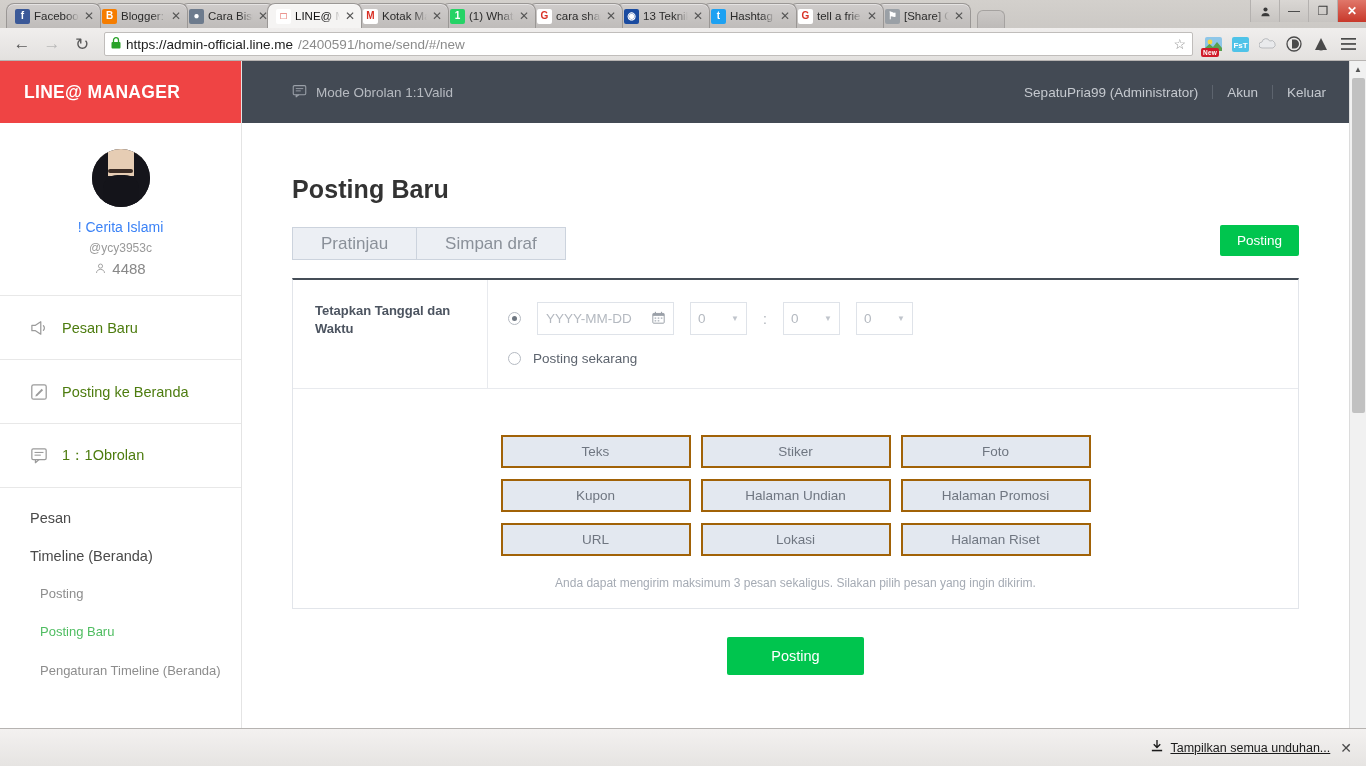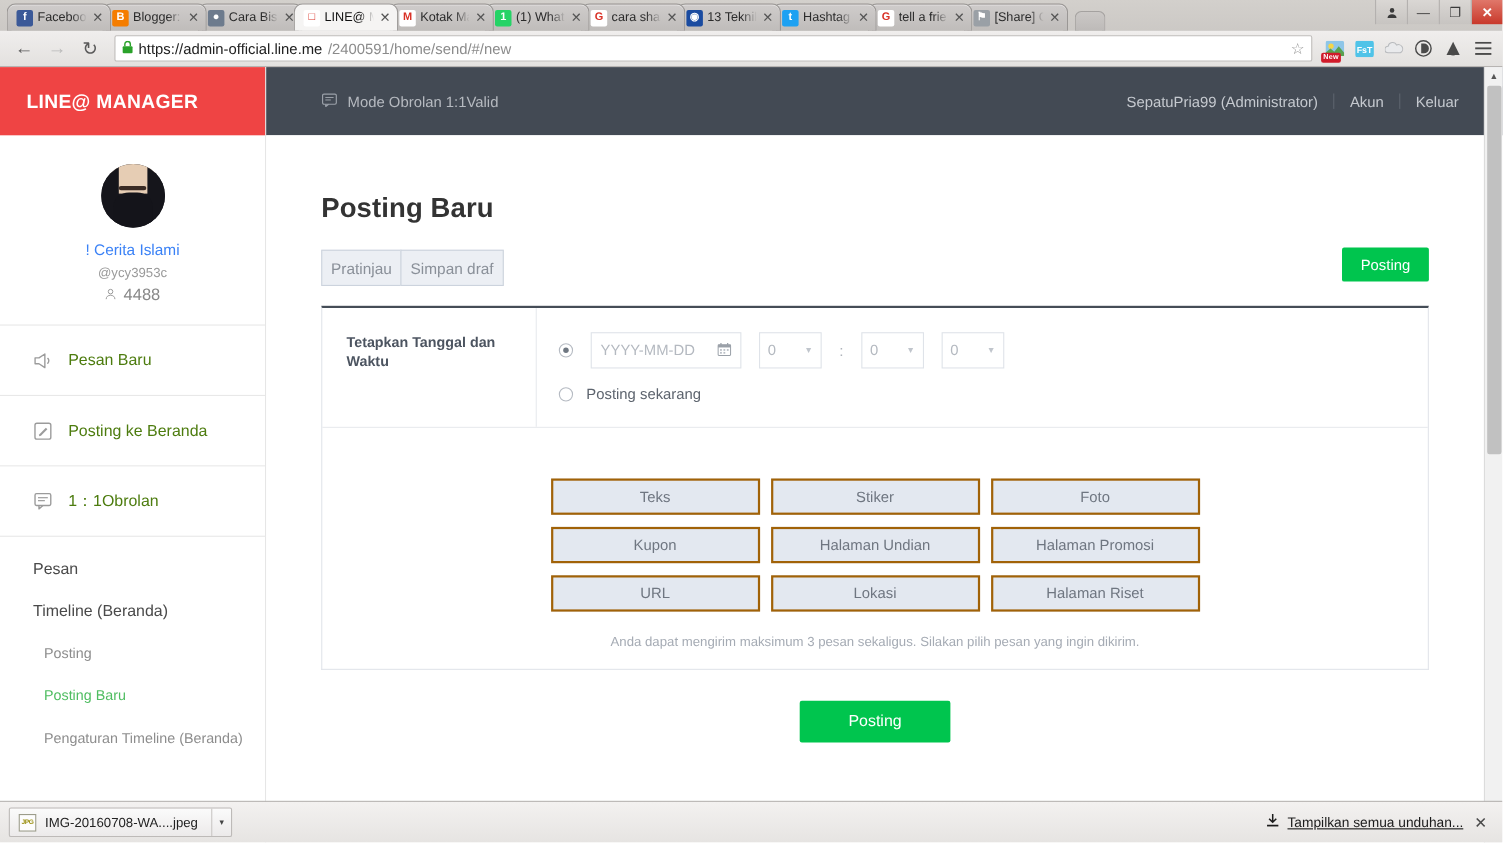--- a/index.html
+++ b/index.html
@@ -307,25 +307,25 @@
   .tabs-row {
     display: flex;
     align-items: center;
     margin-bottom: 18px;
     position: relative;
     height: 33px;
   }
   .btn-group { display: flex; }
   .gbtn {
     height: 33px;
-    padding: 0 8px;
+    padding: 0 28px;
     display: flex; align-items: center;
     background: #eceff4;
     border: 1px solid #ccd3dd;
-    font-size: 14px;
+    font-size: 17px;
     color: #8a9099;
     margin-left: -1px;
   }
   .gbtn:first-child { margin-left: 0; }
   .post-top {
     position: absolute;
     right: 0; top: -2px;
     background: #00c54e;
     color: #fff;
     font-size: 13.5px;
@@ -777,25 +777,20 @@
 
     <button class="post-bottom">Posting</button>
   </div>
 
   <div class="scrollbar">
     <div class="sb-arrow">▲</div>
     <div class="sb-thumb"></div>
   </div>
 
   <div class="dlbar">
-    <div class="dl-item">
-      <span class="dl-ic">JPG</span>
-      <span>IMG-20160708-WA....jpeg</span>
-      <span class="dl-caret">▾</span>
-    </div>
     <div class="dl-right">
       <span class="dl-link">
         <span>
           <svg width="12" height="12" viewBox="0 0 14 14">
               <path d="M7 0v8M3.2 5L7 8.8 10.8 5" stroke="#1b1b1b" stroke-width="1.6" fill="none"></path>
               <rect x="1" y="11.4" width="12" height="1.8" fill="#1b1b1b"></rect>
             </svg>
         </span>
         <span>Tampilkan semua unduhan...</span>
       </span>

